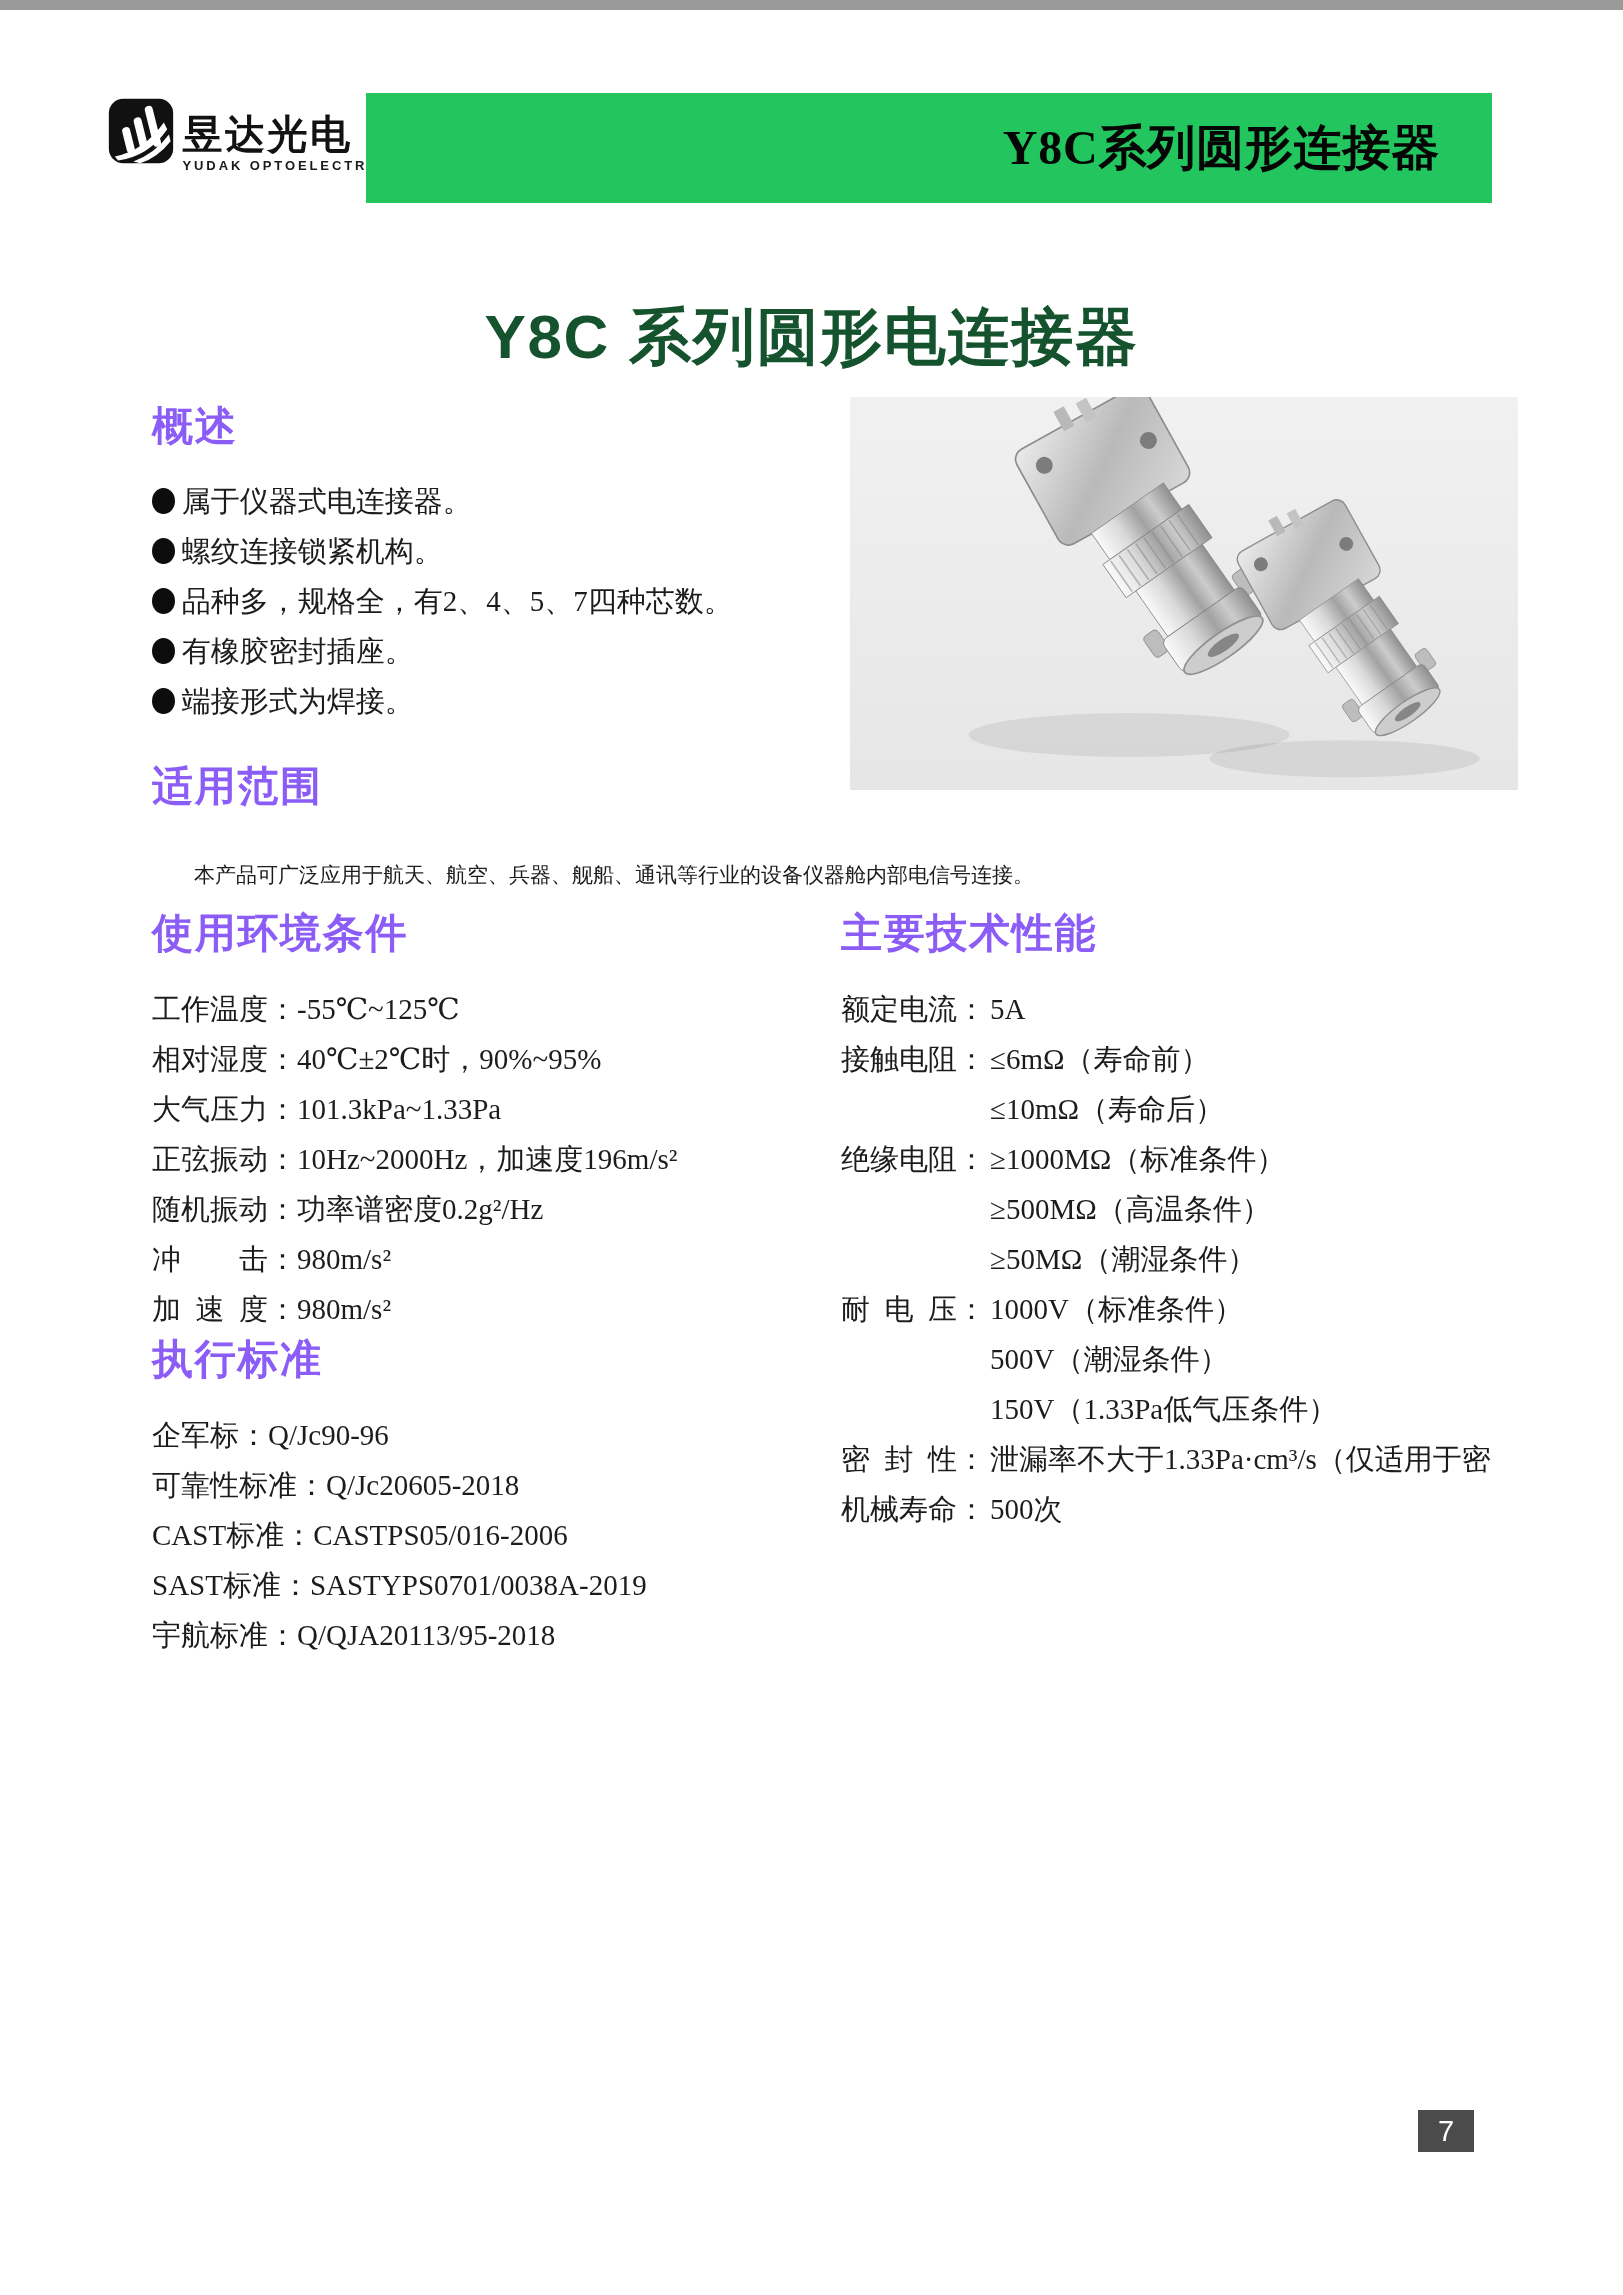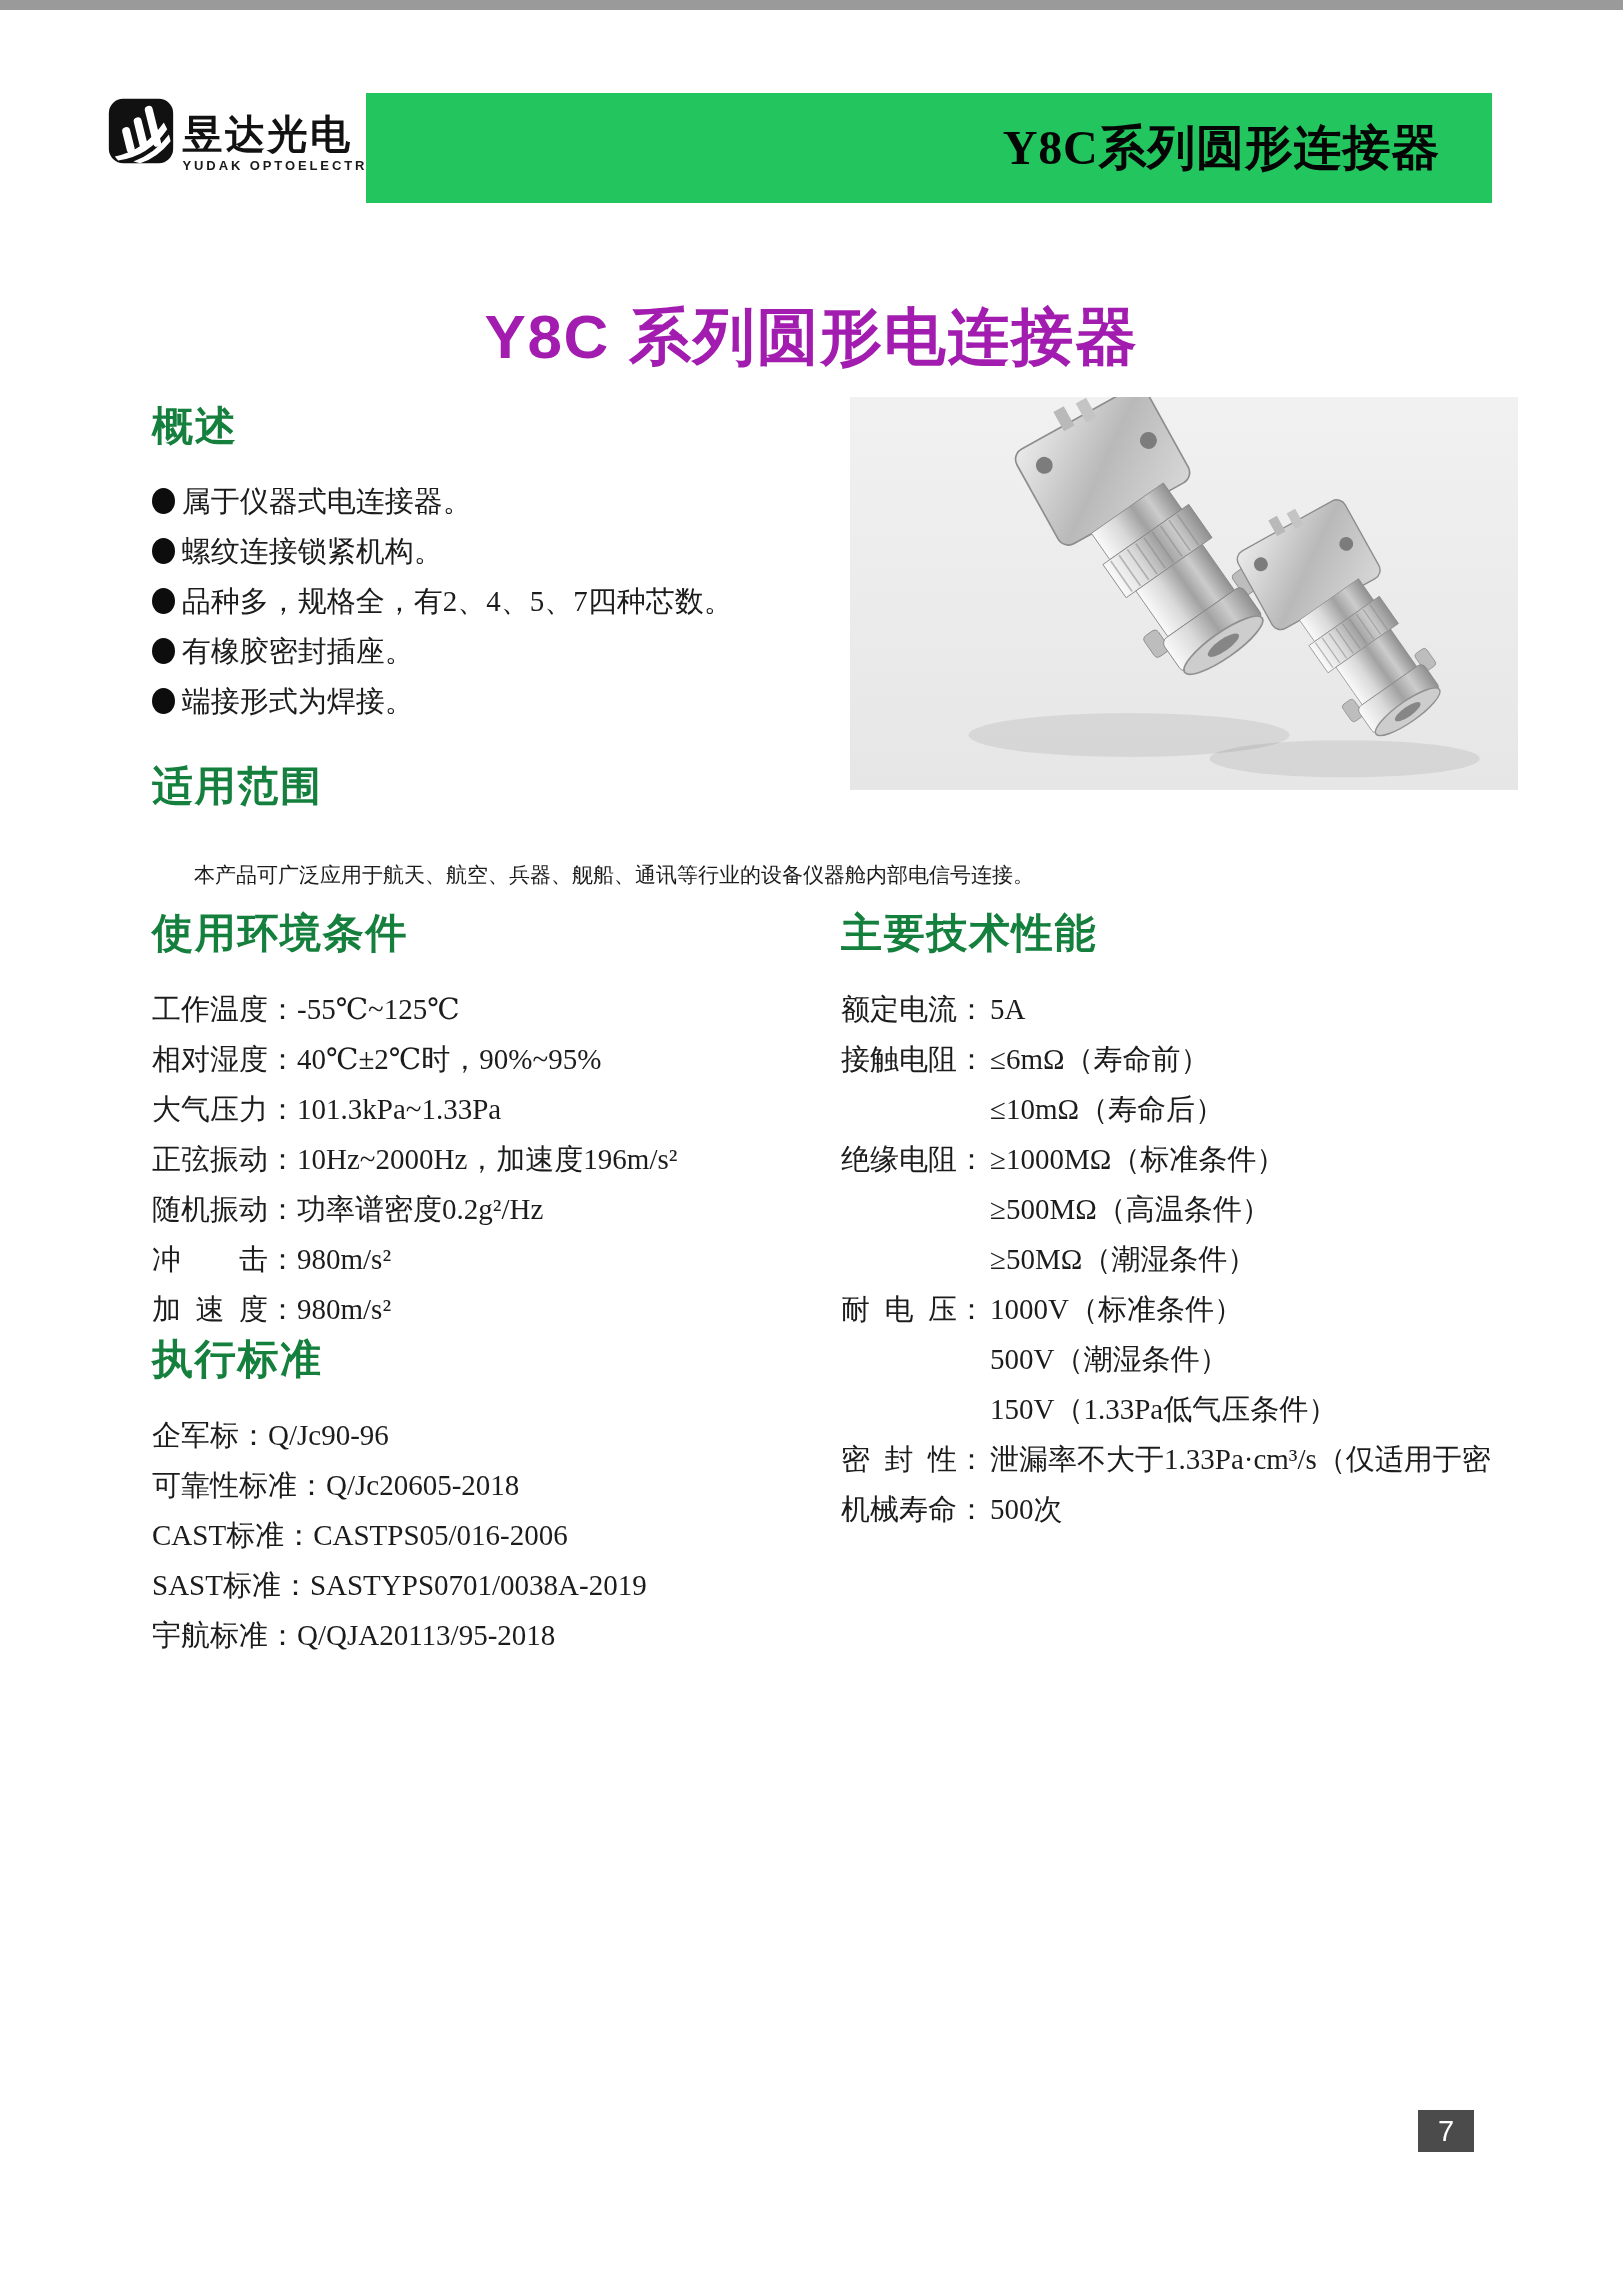--- a/index.html
+++ b/index.html
@@ -36,26 +36,26 @@
   .logo-en{
     font-family:"Liberation Sans","DejaVu Sans",sans-serif;
     font-size:13px;letter-spacing:2.9px;color:#1a1a1a;margin-top:5px;font-weight:bold;
   }
 
   
   .main-title{
     position:absolute;left:0;top:285px;width:100%;
     margin:0;text-align:center;
     font-family:"Liberation Sans","DejaVu Sans",sans-serif;
-    font-weight:bold;font-size:62px;letter-spacing:1.7px;color:#a21caf;
+    font-weight:bold;font-size:62px;letter-spacing:1.7px;color:#14532d;
   }
 
   
   h2.sec{
-    margin:0;font-size:41px;line-height:50px;font-weight:bold;color:#15803d;
+    margin:0;font-size:41px;line-height:50px;font-weight:bold;color:#8b5cf6;
     letter-spacing:1.7px;
   }
 
   
   .overview{position:absolute;left:152px;top:391px;width:685px;}
   .overview ul{list-style:none;margin:25px 0 0;padding:0;text-align:right;}
   .overview li{
     display:flex;align-items:center;
     font-size:29px;line-height:50px;white-space:nowrap;
   }

